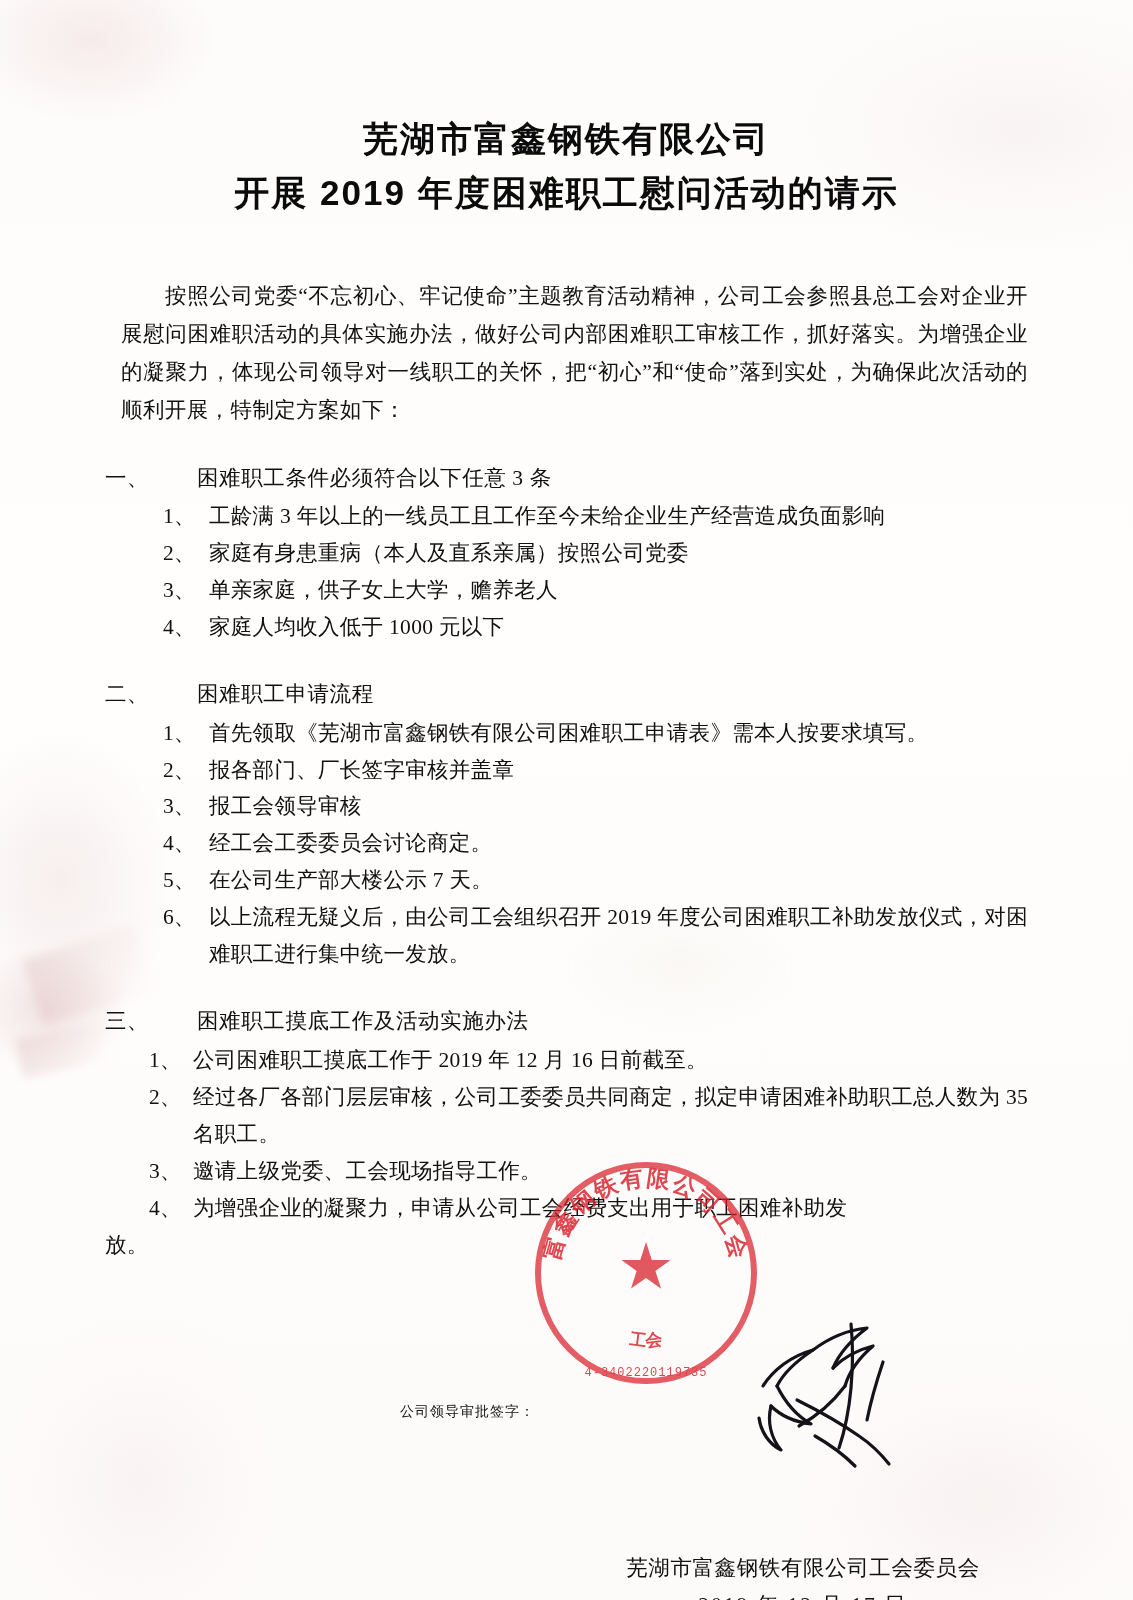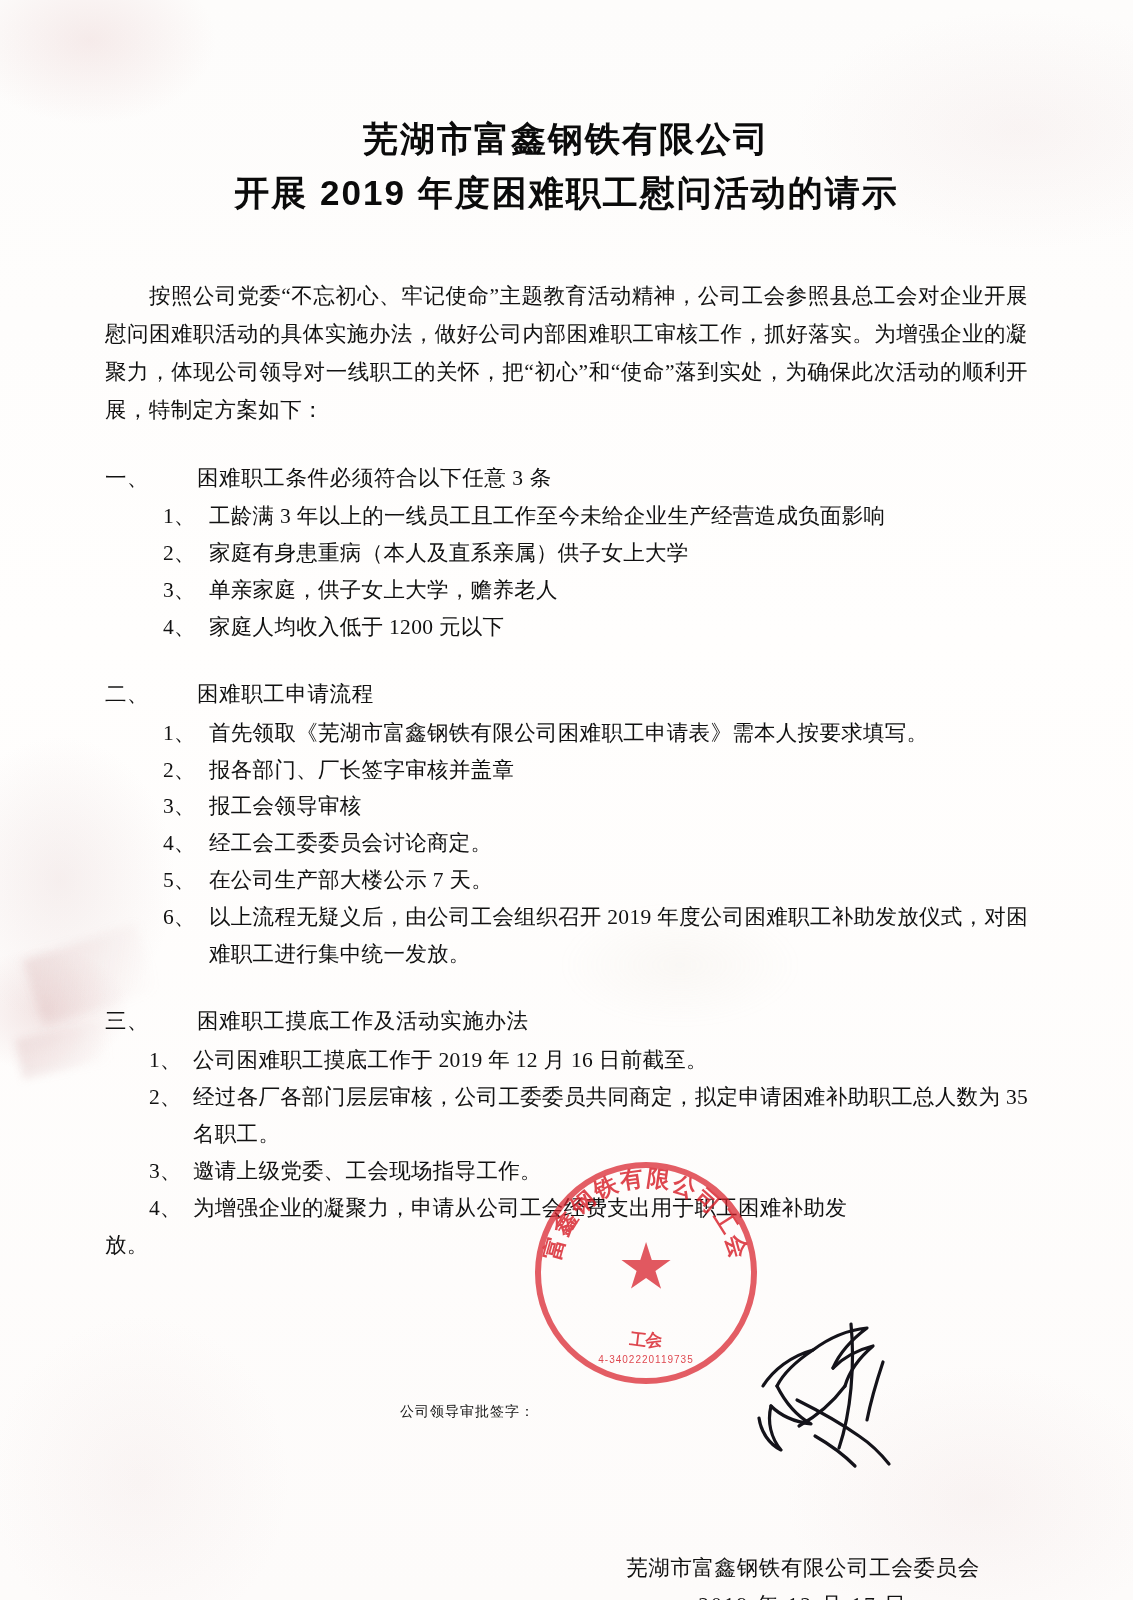--- a/index.html
+++ b/index.html
@@ -77,20 +77,21 @@
   .body-block {
     margin-top: 56px;
     font-size: 21.5px;
     line-height: 1.78;
     color: #111;
   }
   .para {
     text-indent: 2.05em;
     text-align: justify;
     letter-spacing: 0.4px;
+    margin-left: 16px;
   }
 
   .section {
     margin-top: 30px;
   }
   .section-head {
     display: flex;
     letter-spacing: 0.6px;
     font-size: 21.5px;
     line-height: 1.7;
@@ -199,26 +200,26 @@
     transform: translate(-50%, -50%);
     font-size: 56px;
     color: #d8202a;
     line-height: 1;
     opacity: 0.9;
   }
   .seal .seal-code {
     position: absolute;
     left: 0;
     right: 0;
-    bottom: 19px;
+    bottom: 4px;
     text-align: center;
-    font-size: 10px;
+    font-size: 12px;
     color: #d8202a;
     letter-spacing: 1px;
-    font-family: Liberation Sans, sans-serif;
+    font-family: Liberation Mono, monospace;
   }
   .seal-text {
     fill: #d8202a;
     font-family: "Liberation Sans", "DejaVu Sans", sans-serif;
     font-size: 23px;
     font-weight: bold;
     letter-spacing: 2px;
   }
   .seal-text-inner {
     fill: #d8202a;
@@ -251,29 +252,29 @@
         <span class="section-num">一、</span>
         <span class="section-title">困难职工条件必须符合以下任意 3 条</span>
       </div>
       <ol class="items">
         <li>
           <span class="idx">1、</span>
           <span class="txt">工龄满 3 年以上的一线员工且工作至今未给企业生产经营造成负面影响</span>
         </li>
         <li>
           <span class="idx">2、</span>
-          <span class="txt">家庭有身患重病（本人及直系亲属）供子女上大学</span>
+          <span class="txt">家庭有身患重病（本人及直系亲属）按照公司党委</span>
         </li>
         <li>
           <span class="idx">3、</span>
           <span class="txt">单亲家庭，供子女上大学，赡养老人</span>
         </li>
         <li>
           <span class="idx">4、</span>
-          <span class="txt">家庭人均收入低于 1200 元以下</span>
+          <span class="txt">家庭人均收入低于 1000 元以下</span>
         </li>
       </ol>
     </div>
 
     <div class="section">
       <div class="section-head">
         <span class="section-num">二、</span>
         <span class="section-title">困难职工申请流程</span>
       </div>
       <ol class="items">

